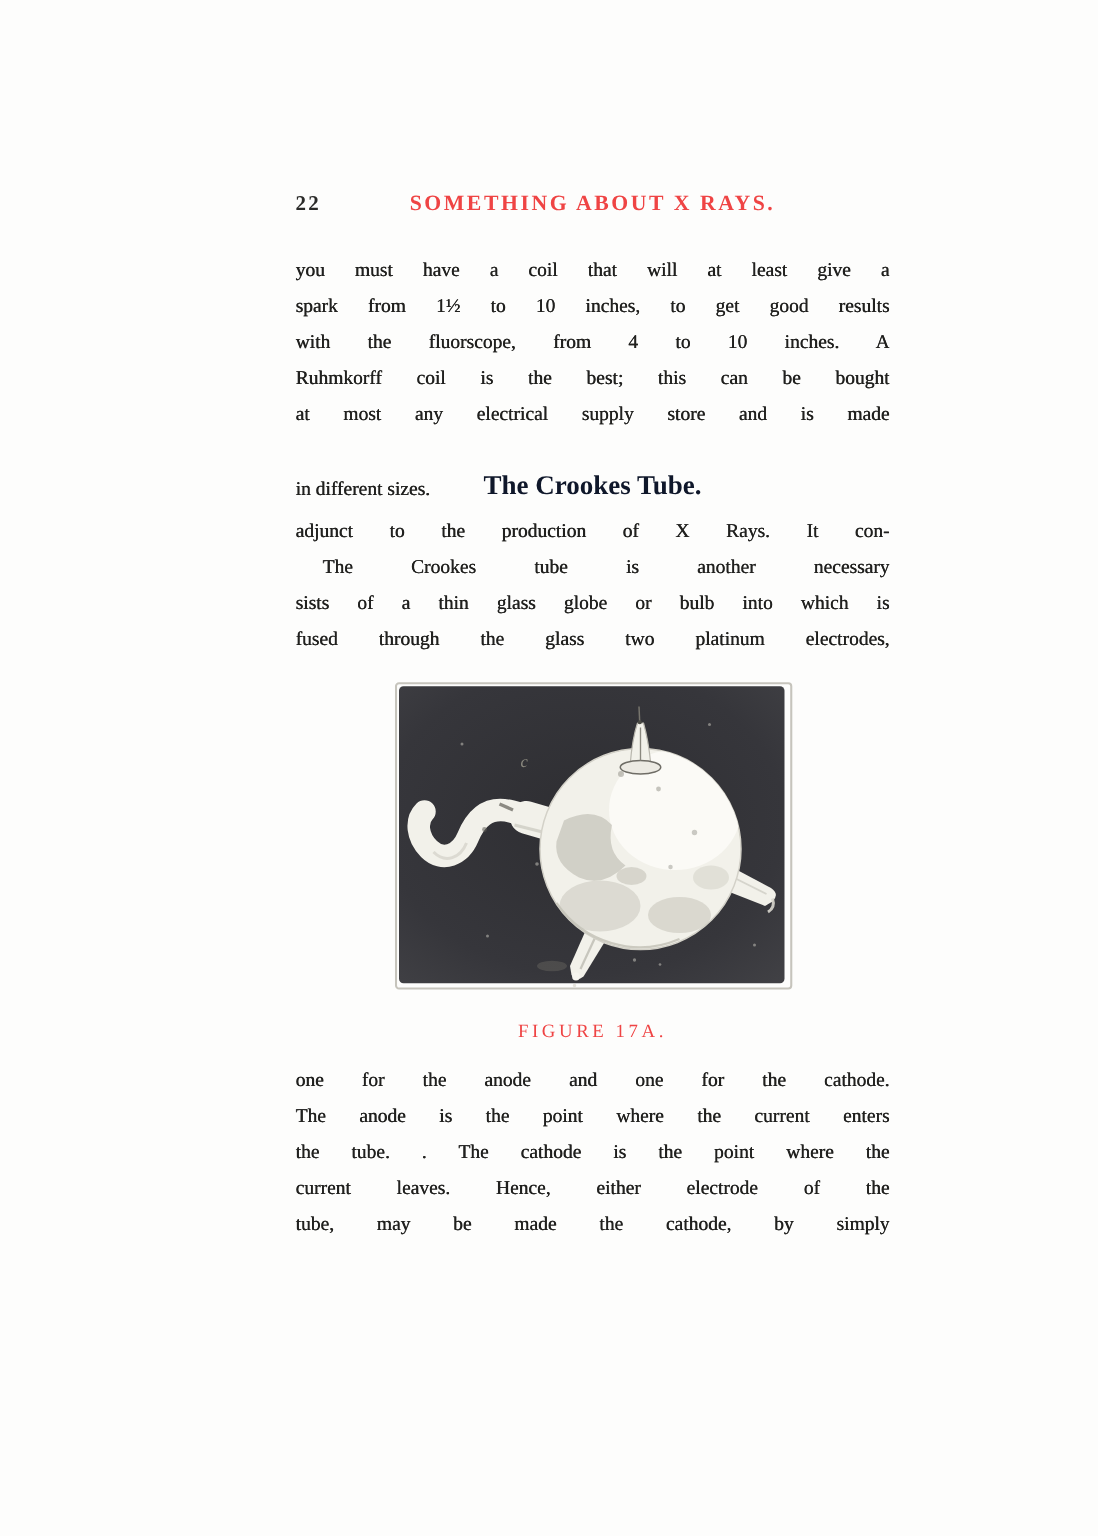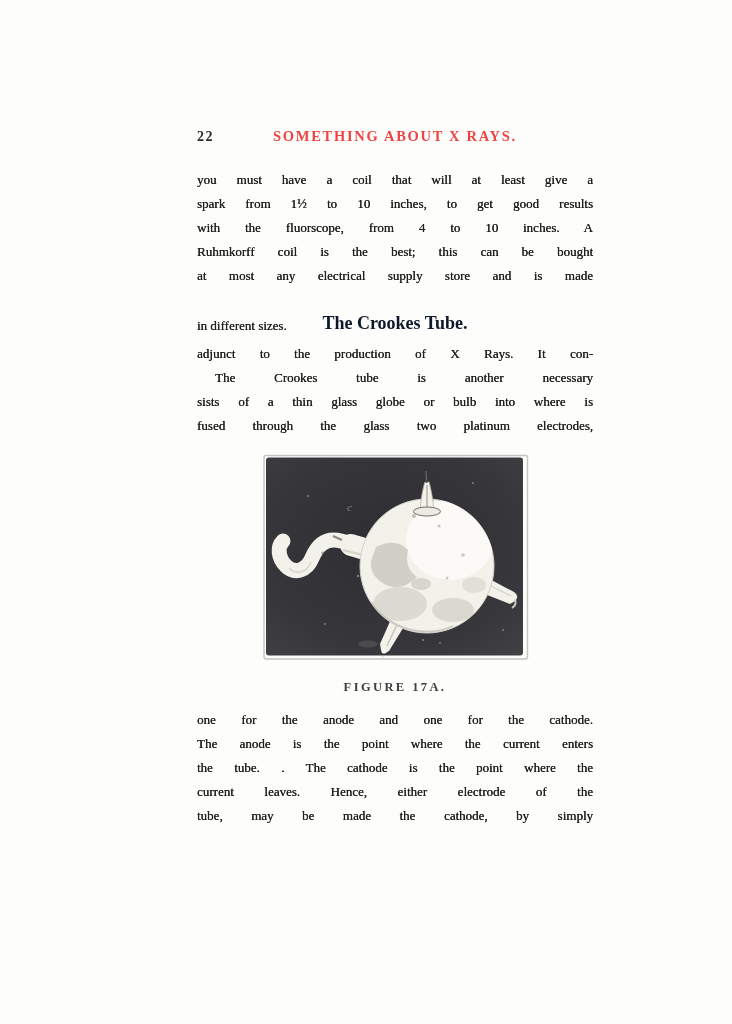--- a/index.html
+++ b/index.html
@@ -66,23 +66,23 @@
     text-align: center;
     font-size: 18px;
     font-weight: bold;
     color: #0f172a;
   }
   .para2 { top: 342px; }
   .figure-caption {
     top: 680px;
     text-align: center;
     font-size: 12.5px;
-    font-weight: bold;
+    font-weight: normal;
     letter-spacing: 2.4px;
-    color: #404040;
+    color: #ef4444;
   }
   .para3 { top: 708px; }
   
   .figure-box {
     position: absolute;
     left: 263px;
     top: 454px;
     width: 266px;
     height: 207px;
   }
@@ -105,21 +105,21 @@
     <div class="line">Ruhmkorff coil is the best; this can be bought</div>
     <div class="line">at most any electrical supply store and is made</div>
     <div class="line short">in different sizes.</div>
   </div>
 
   <div class="textcol section-heading">The Crookes Tube.</div>
 
   <div class="textcol para para2">
     <div class="line">adjunct to the production of X Rays.  It con-</div>
     <div class="line indent">The Crookes tube is another necessary</div>
-    <div class="line">sists of a thin glass globe or bulb into where is</div>
+    <div class="line">sists of a thin glass globe or bulb into which is</div>
     <div class="line">fused through the glass two platinum electrodes,</div>
   </div>
 
   <div class="figure-box">
     <svg width="266" height="207" viewBox="0 0 266 207">
       <defs>
         <radialGradient id="bgGrad" cx="48%" cy="45%" r="80%">
           <stop offset="0%" stop-color="#2e2e32"></stop>
           <stop offset="65%" stop-color="#36363b"></stop>
           <stop offset="100%" stop-color="#434347"></stop>

